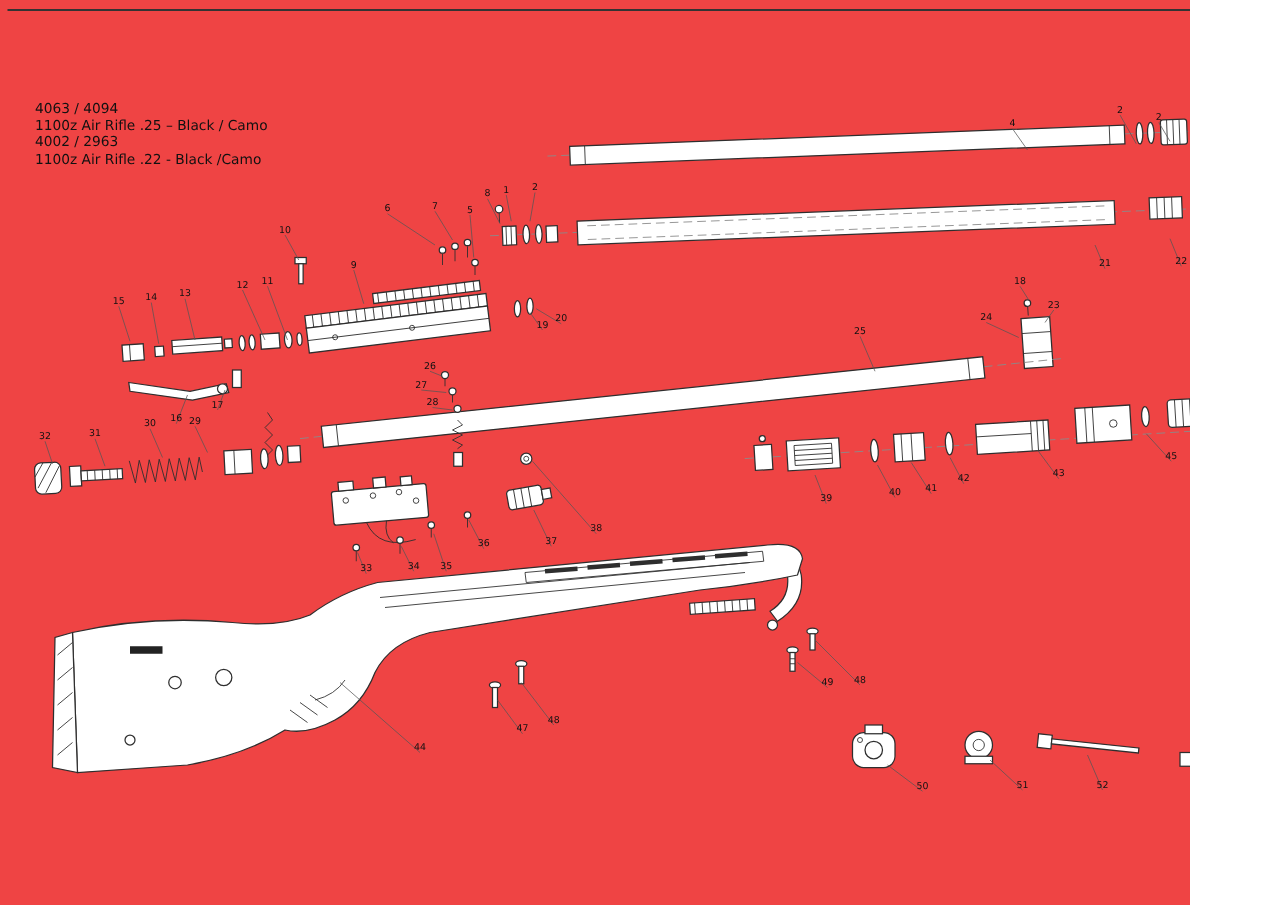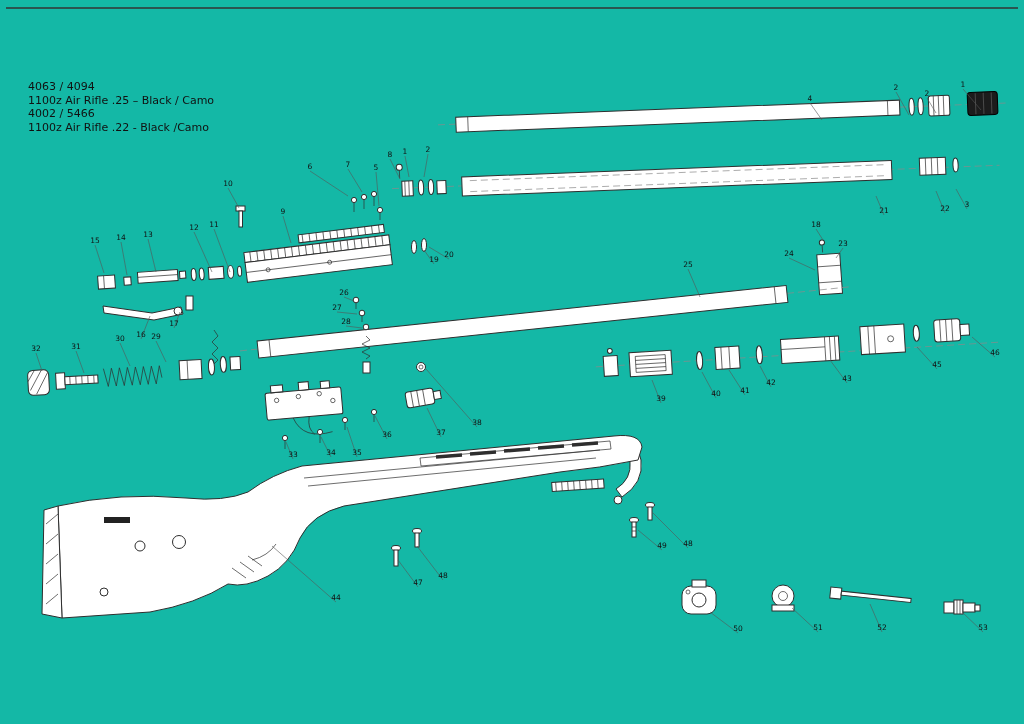--- a/index.html
+++ b/index.html
@@ -1,16 +1,16 @@
 <!DOCTYPE html>
 <html><head>
 <meta charset="utf-8">
 <style>
   html,body{margin:0;padding:0;background:#fff;}
-  .page{position:relative;width:1024px;height:724px;background:#14b8a6;overflow:hidden;
+  .page{position:relative;width:952px;height:724px;background:#ef4444;overflow:hidden;
         font-family:"DejaVu Sans","Liberation Sans",sans-serif;}
   svg{position:absolute;left:0;top:0;}
   .title-block{position:absolute;left:28px;top:80px;font-size:11px;line-height:13.5px;
                color:#111;z-index:2;white-space:nowrap;}
   
   .p{fill:#fff;stroke:#2e2e2e;stroke-width:1;}
   .t{fill:none;stroke:#2e2e2e;stroke-width:0.7;}
   .slot{fill:none;stroke:#2e2e2e;stroke-width:3.5;}
   .dash{fill:none;stroke:#8a8a8a;stroke-width:0.7;stroke-dasharray:7 4;}
   .border-line{stroke:#333;stroke-width:1.5;}
@@ -19,21 +19,21 @@
                fill:#111;text-anchor:middle;}
 </style>
 </head>
 <body>
 
 <div class="page">
 
   <div class="title-block">
     <div>4063 / 4094</div>
     <div>1100z Air Rifle .25 – Black / Camo</div>
-    <div>4002 / 5466</div>
+    <div>4002 / 2963</div>
     <div>1100z Air Rifle .22 - Black /Camo</div>
   </div>
 
   <svg width="1024" height="724" viewBox="0 0 1024 724">
     <line x1="6" y1="8" x2="1018" y2="8" class="border-line"></line>
 
     <g transform="rotate(-2.2 460 125)">
       <line class="dash" x1="438" y1="124" x2="1006" y2="124"></line>
       <rect class="p" x="456" y="117" width="444" height="15"></rect>
       <line class="t" x1="468" y1="117" x2="468" y2="132"></line>

